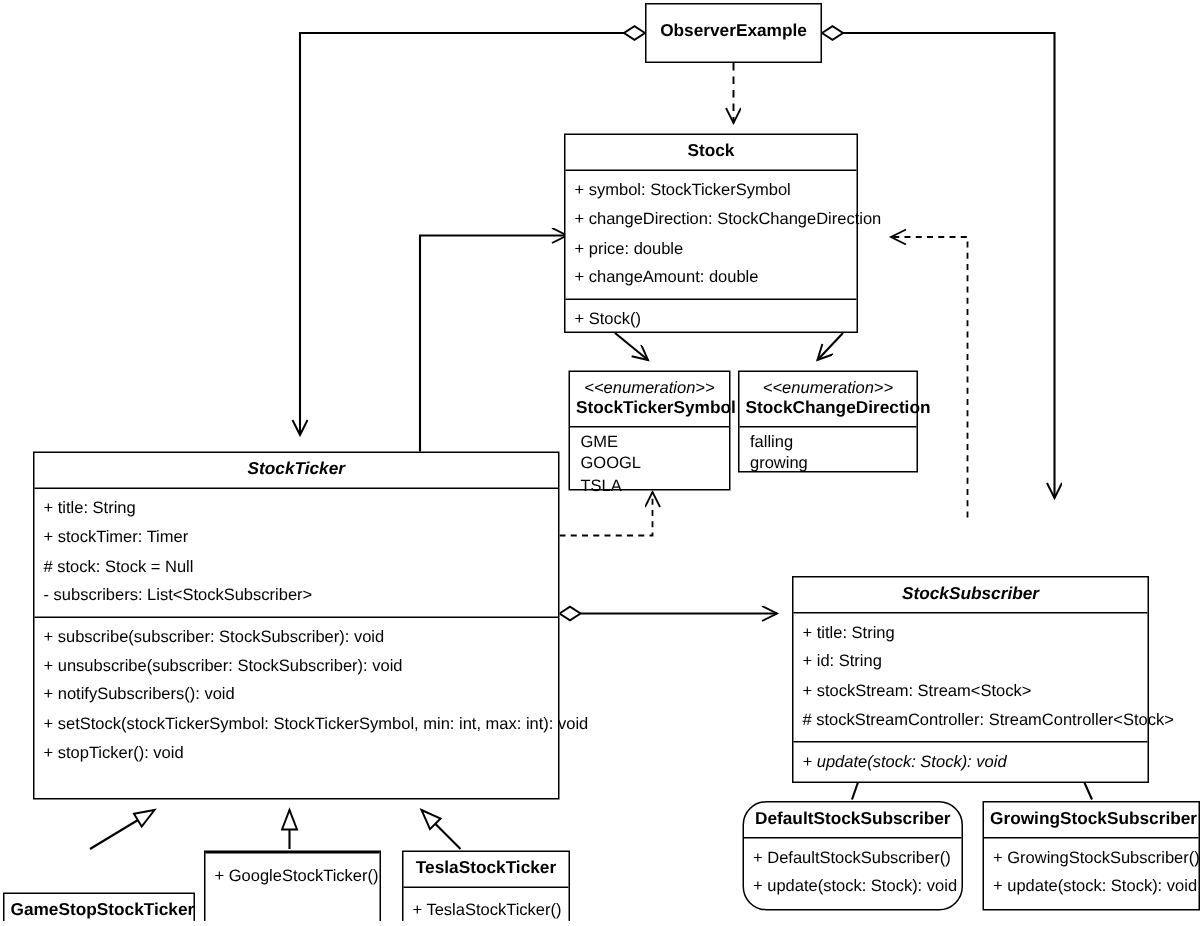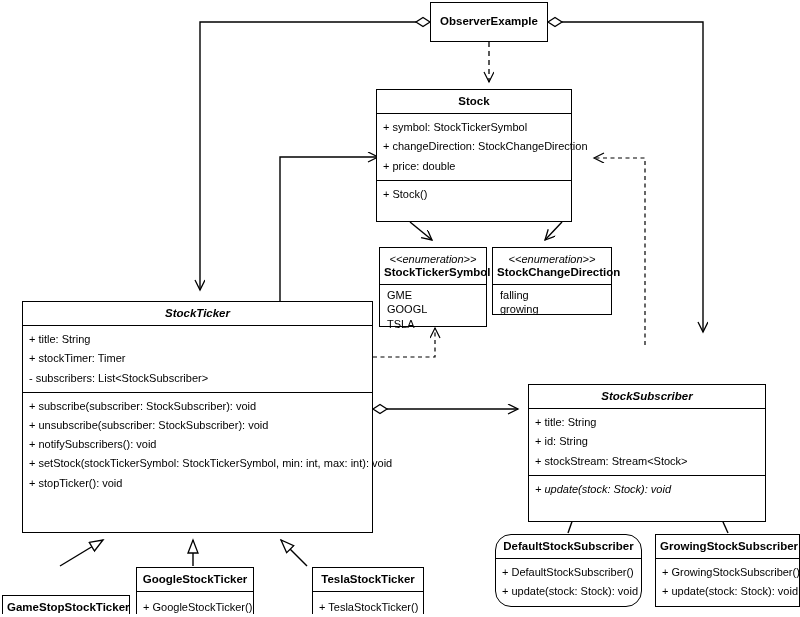--- a/index.html
+++ b/index.html
@@ -156,20 +156,21 @@
   <div class="node" style="left:430px; top:2px; width:118px; height:40px;">
     <div class="node-title" style="padding-top:12px;">ObserverExample</div>
   </div>
 
   <div class="node" style="left:376px; top:89px; width:196px; height:133px;">
     <div class="node-title">Stock</div>
     <div class="compartment">
       <div class="member">+ symbol: StockTickerSymbol</div>
       <div class="member">+ changeDirection: StockChangeDirection</div>
       <div class="member">+ price: double</div>
+      <div class="member">+ changeAmount: double</div>
     </div>
     <div class="compartment">
       <div class="member">+ Stock()</div>
     </div>
   </div>
 
   <div class="node" style="left:379px; top:247px; width:108px; height:80px;">
     <div class="node-title">
       <span class="stereotype">&lt;&lt;enumeration&gt;&gt;</span>
       <span>StockTickerSymbol</span>
@@ -190,58 +191,59 @@
       <div class="member dense">falling</div>
       <div class="member dense">growing</div>
     </div>
   </div>
 
   <div class="node" style="left:22px; top:301px; width:351px; height:232px;">
     <div class="node-title abstract">StockTicker</div>
     <div class="compartment">
       <div class="member">+ title: String</div>
       <div class="member">+ stockTimer: Timer</div>
+      <div class="member"># stock: Stock = Null</div>
       <div class="member">- subscribers: List&lt;StockSubscriber&gt;</div>
     </div>
     <div class="compartment">
       <div class="member">+ subscribe(subscriber: StockSubscriber): void</div>
       <div class="member">+ unsubscribe(subscriber: StockSubscriber): void</div>
       <div class="member">+ notifySubscribers(): void</div>
       <div class="member">+ setStock(stockTickerSymbol: StockTickerSymbol, min: int, max: int): void</div>
       <div class="member">+ stopTicker(): void</div>
     </div>
   </div>
 
   <div class="node" style="left:528px; top:343px; width:238px; height:138px;margin-top:41px;">
     <div class="node-title abstract">StockSubscriber</div>
     <div class="compartment">
       <div class="member">+ title: String</div>
       <div class="member">+ id: String</div>
       <div class="member">+ stockStream: Stream&lt;Stock&gt;</div>
+      <div class="member"># stockStreamController: StreamController&lt;Stock&gt;</div>
     </div>
     <div class="compartment">
       <div class="member abstract">+ update(stock: Stock): void</div>
     </div>
   </div>
 
   <div class="node" style="left:2px; top:567px; width:128px; height:48px;margin-top:28px;">
     <div class="node-title">GameStopStockTicker</div>
     <div class="compartment">
       <div class="member ctor">+ GameStopStockTicker()</div>
     </div>
   </div>
 
   <div class="node" style="left:136px; top:567px; width:118px; height:48px;">
-    <div class="node-title">GoogleStockTicker</div>
     <div class="compartment">
       <div class="member ctor">+ GoogleStockTicker()</div>
     </div>
   </div>
 
-  <div class="node" style="left:268px; top:567px; width:112px; height:48px;margin-left:44px;">
+  <div class="node" style="left:268px; top:567px; width:112px; height:48px;">
     <div class="node-title">TeslaStockTicker</div>
     <div class="compartment">
       <div class="member ctor">+ TeslaStockTicker()</div>
     </div>
   </div>
 
   <div class="node" style="left:495px; top:534px; width:147px; height:73px;border-radius:16px;">
     <div class="node-title">DefaultStockSubscriber</div>
     <div class="compartment">
       <div class="member">+ DefaultStockSubscriber()</div>

